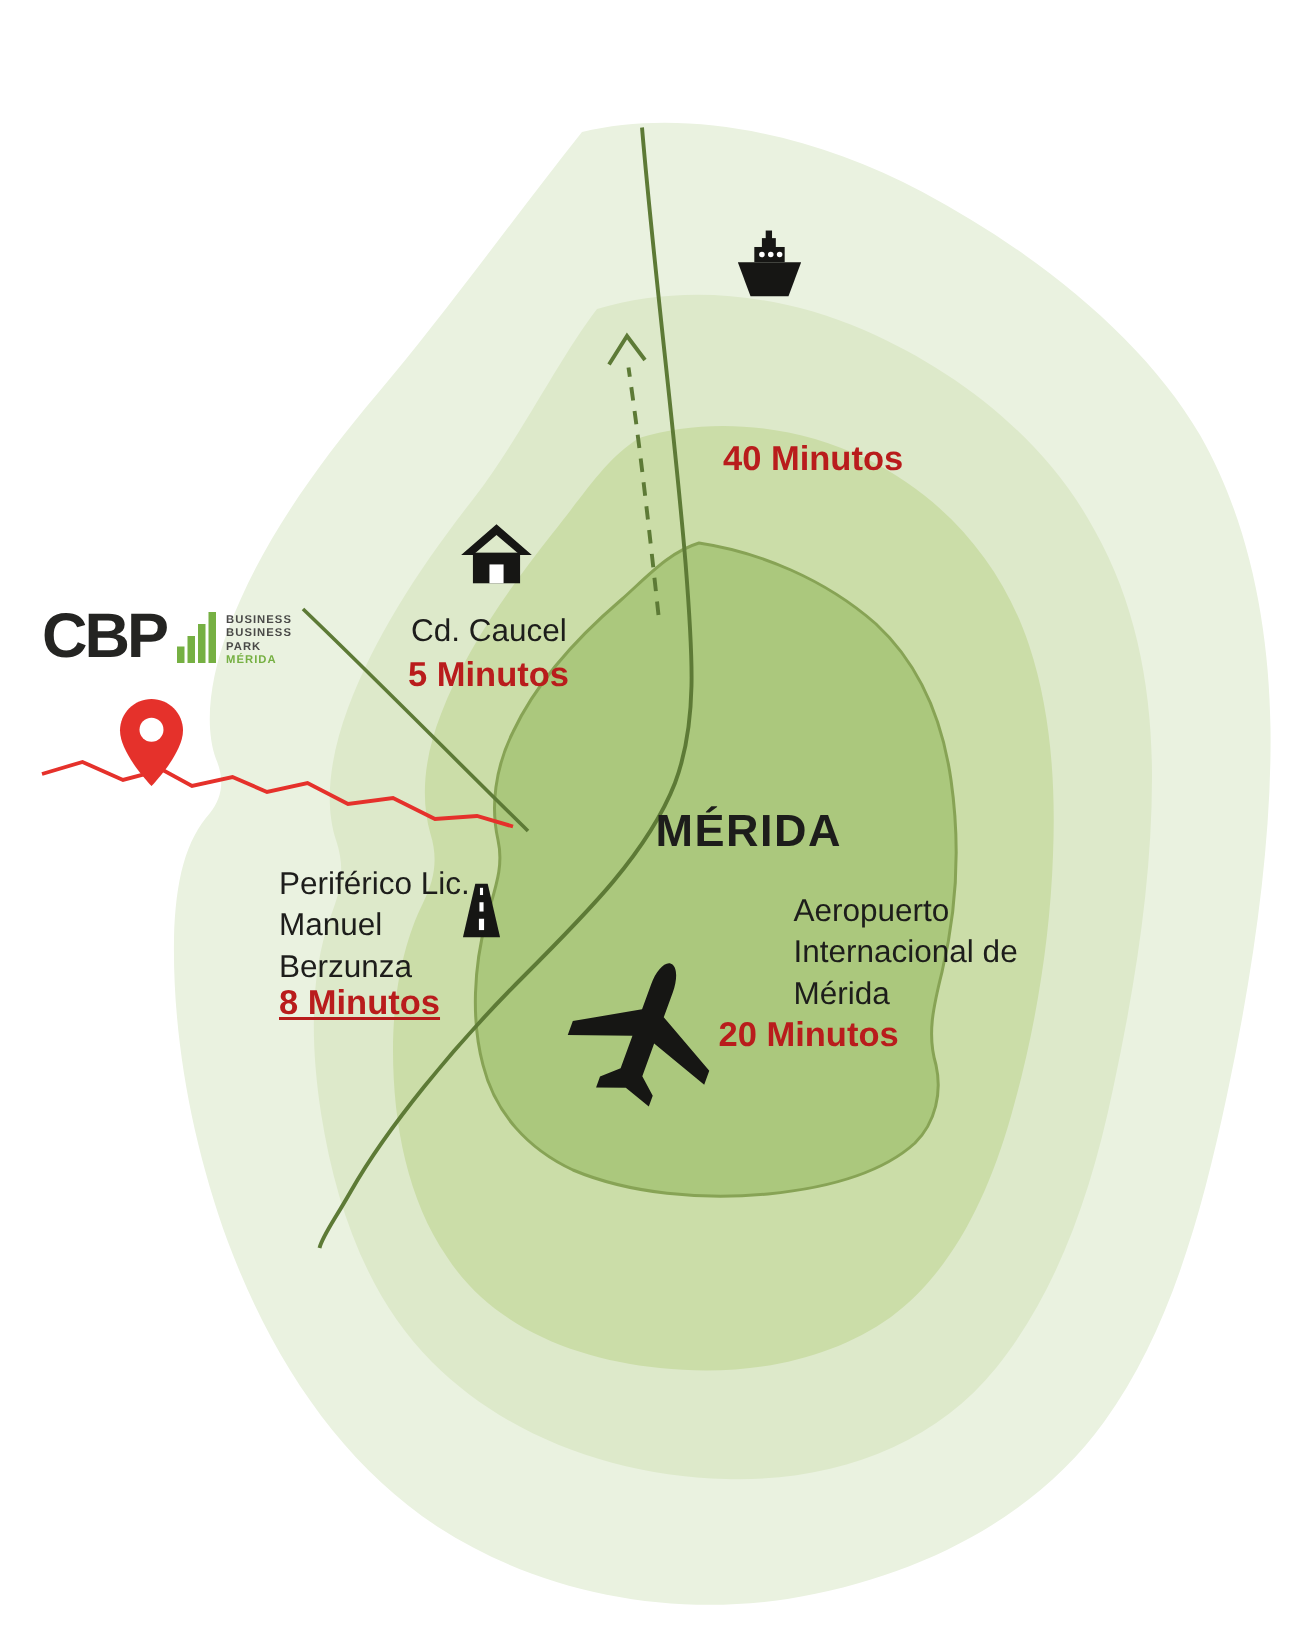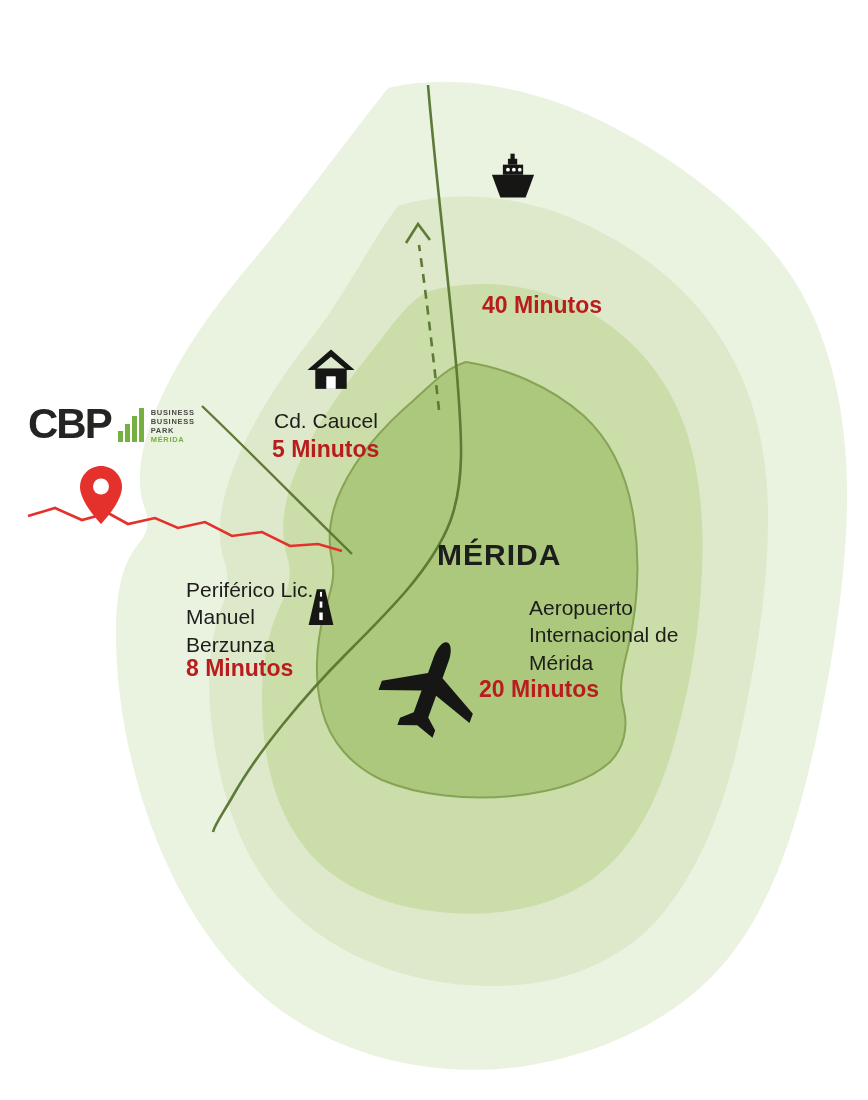--- a/index.html
+++ b/index.html
@@ -96,21 +96,21 @@
 
   <span class="abs icon-wrap" style="left:299px; top:584px;">
     <svg width="44" height="46" viewBox="0 0 64 64">
       <path fill="#161614" d="M14 58 L26 6 L38 6 L50 58 Z"></path>
       <rect x="30.5" y="10" width="3" height="7" fill="#ffffff"></rect>
       <rect x="30" y="24" width="4" height="9" fill="#ffffff"></rect>
       <rect x="29.5" y="40" width="5" height="11" fill="#ffffff"></rect>
     </svg>
   </span>
   <div class="abs label" style="left:186px; top:576px; width:132px;">Periférico Lic. Manuel Berzunza</div>
-  <div class="abs time" style="left:186px; top:656px;">8 Minutos</div>
+  <div class="abs time" style="left:186px; top:656px;text-decoration:underline;">8 Minutos</div>
 
   <span class="abs icon-wrap plane-rot" style="left:375px; top:635px;">
     <svg width="110" height="110" viewBox="0 0 100 100">
       <path fill="#161614" d="M50 4 C54 4 57 11 57 20 L57 36 L94 57 L94 66 L57 53 L57 74 L67 83 L67 90 L50 84 L33 90 L33 83 L43 74 L43 53 L6 66 L6 57 L43 36 L43 20 C43 11 46 4 50 4 Z"></path>
     </svg>
   </span>
   <div class="abs label" style="left:500px; top:594px; width:150px;margin-left:29px;">Aeropuerto Internacional de Mérida</div>
   <div class="abs time" style="left:479px; top:677px;">20 Minutos</div>
 
 </div>

